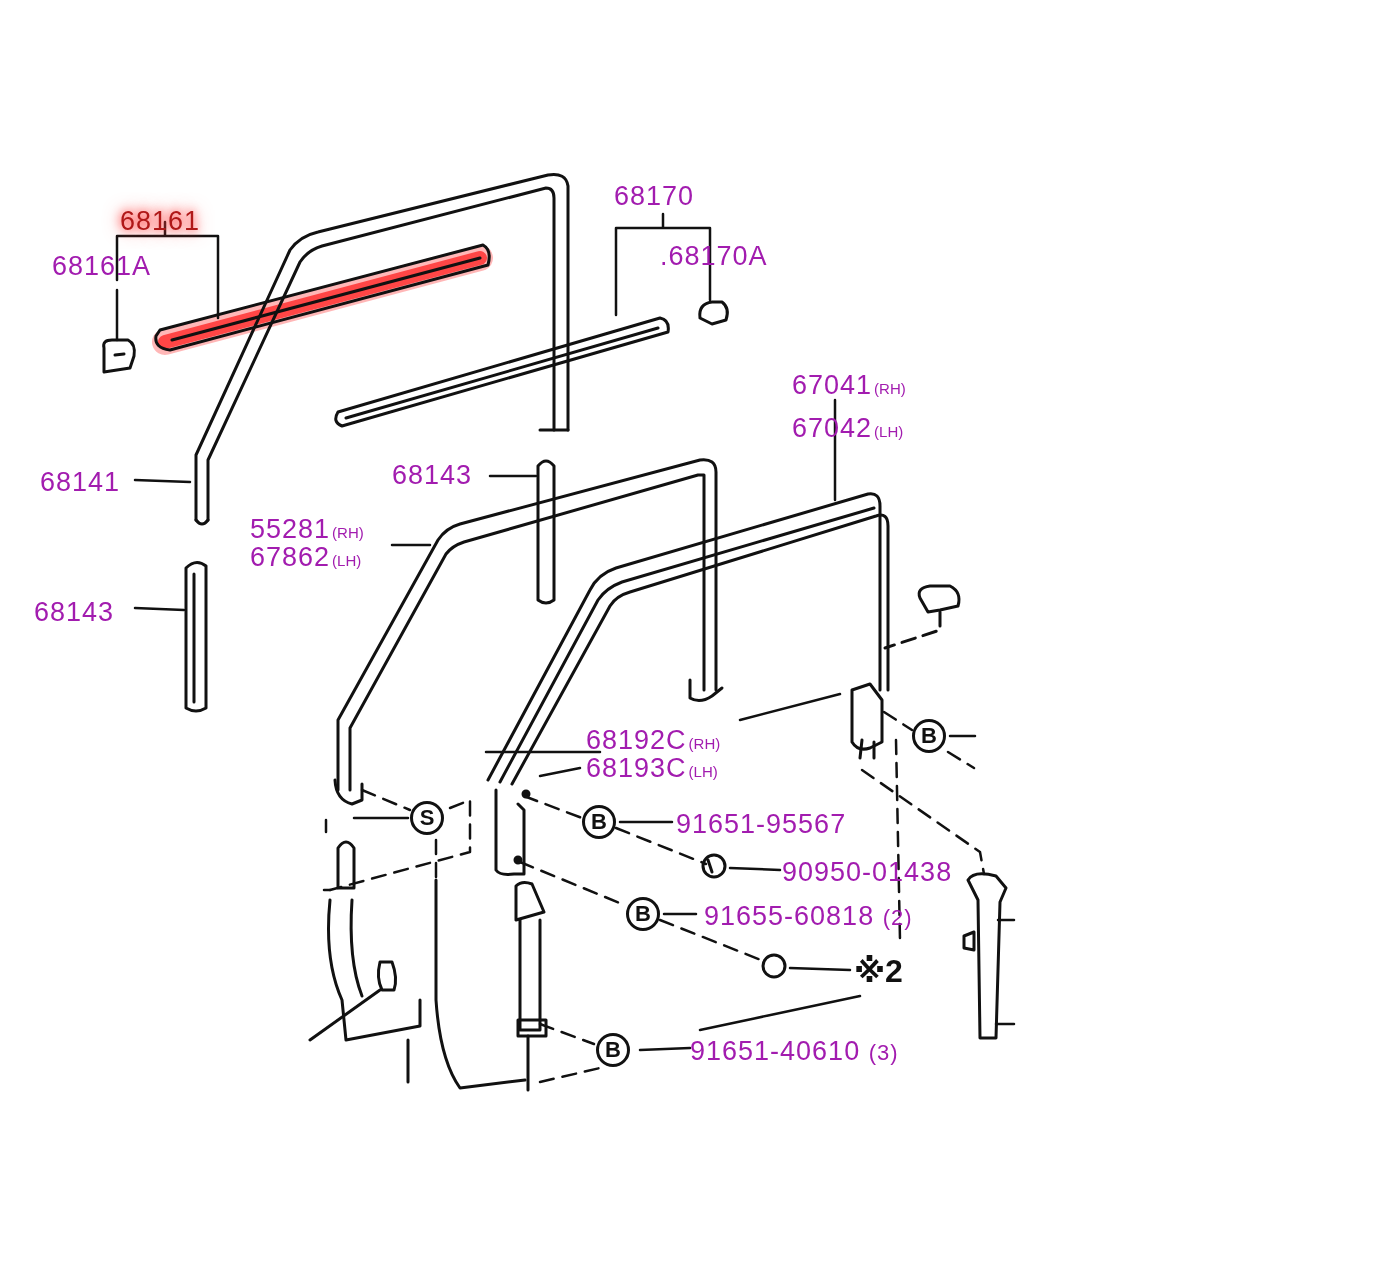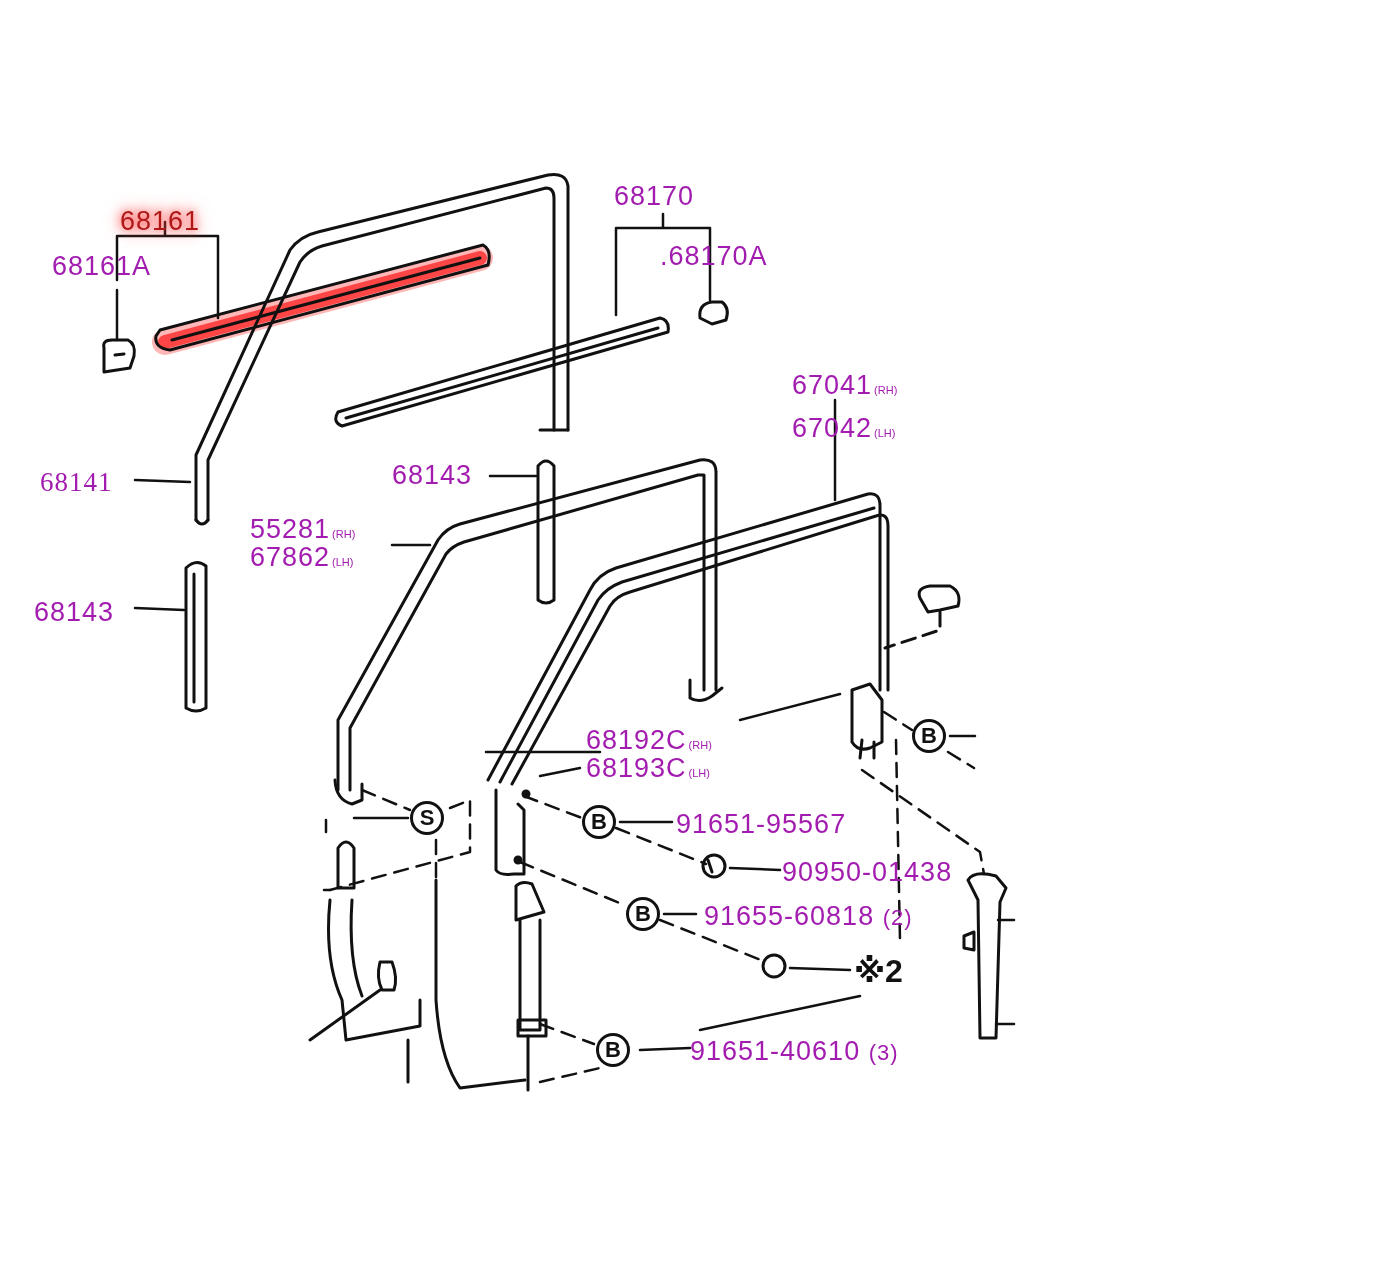--- a/index.html
+++ b/index.html
@@ -1,19 +1,19 @@
 <!DOCTYPE html>
 <html><head>
 <meta charset="utf-8">
 <style>
   html,body{margin:0;padding:0;background:#ffffff;}
   #stage{position:relative;width:1389px;height:1279px;background:#ffffff;overflow:hidden;font-family:"Liberation Sans","DejaVu Sans",sans-serif;color:#111;}
   svg.art{position:absolute;left:0;top:0;}
   .lbl{position:absolute;font-size:27px;letter-spacing:1px;white-space:nowrap;line-height:1;color:#a21caf;}
-  .sfx{font-size:11px;letter-spacing:0;margin-left:2px;}
+  .sfx{font-size:15px;letter-spacing:0;margin-left:2px;}
   .hl{color:#b01818;text-shadow:0 0 10px #ff3030,0 0 18px #ff5050;}
   .circ{position:absolute;width:34px;height:34px;border:3px solid #111;border-radius:50%;box-sizing:border-box;text-align:center;font-size:22px;font-weight:bold;line-height:28px;background:#fff;}
   .note{position:absolute;font-size:32px;font-weight:bold;white-space:nowrap;}
 </style>
 </head>
 <body>
 
 <div id="stage">
 
   <svg class="art" width="1389" height="1279" viewBox="0 0 1389 1279" fill="none" stroke="#111" stroke-width="3" stroke-linecap="round" stroke-linejoin="round">
@@ -150,21 +150,21 @@
   </svg>
 
   <div class="lbl hl" style="left:120px;top:208px;">68161</div>
   <div class="lbl" style="left:52px;top:253px;">68161A</div>
   <div class="lbl" style="left:614px;top:183px;">68170</div>
   <div class="lbl" style="left:660px;top:243px;">.68170A</div>
 
   <div class="lbl" style="left:792px;top:372px;"><span>67041</span><span class="sfx">(RH)</span></div>
   <div class="lbl" style="left:792px;top:415px;"><span>67042</span><span class="sfx">(LH)</span></div>
 
-  <div class="lbl" style="left:40px;top:469px;font-family:Liberation Serif, serif;">68141</div>
+  <div class="lbl" style="left:40px;top:469px;">68141</div>
   <div class="lbl" style="left:392px;top:462px;">68143</div>
   <div class="lbl" style="left:34px;top:599px;">68143</div>
 
   <div class="lbl" style="left:250px;top:516px;"><span>55281</span><span class="sfx">(RH)</span></div>
   <div class="lbl" style="left:250px;top:544px;text-align:center;"><span>67862</span><span class="sfx">(LH)</span></div>
 
   <div class="lbl" style="left:586px;top:727px;"><span>68192C</span><span class="sfx">(RH)</span></div>
   <div class="lbl" style="left:586px;top:755px;"><span>68193C</span><span class="sfx">(LH)</span></div>
 
   <div class="lbl" style="left:676px;top:811px;">91651-95567</div>

